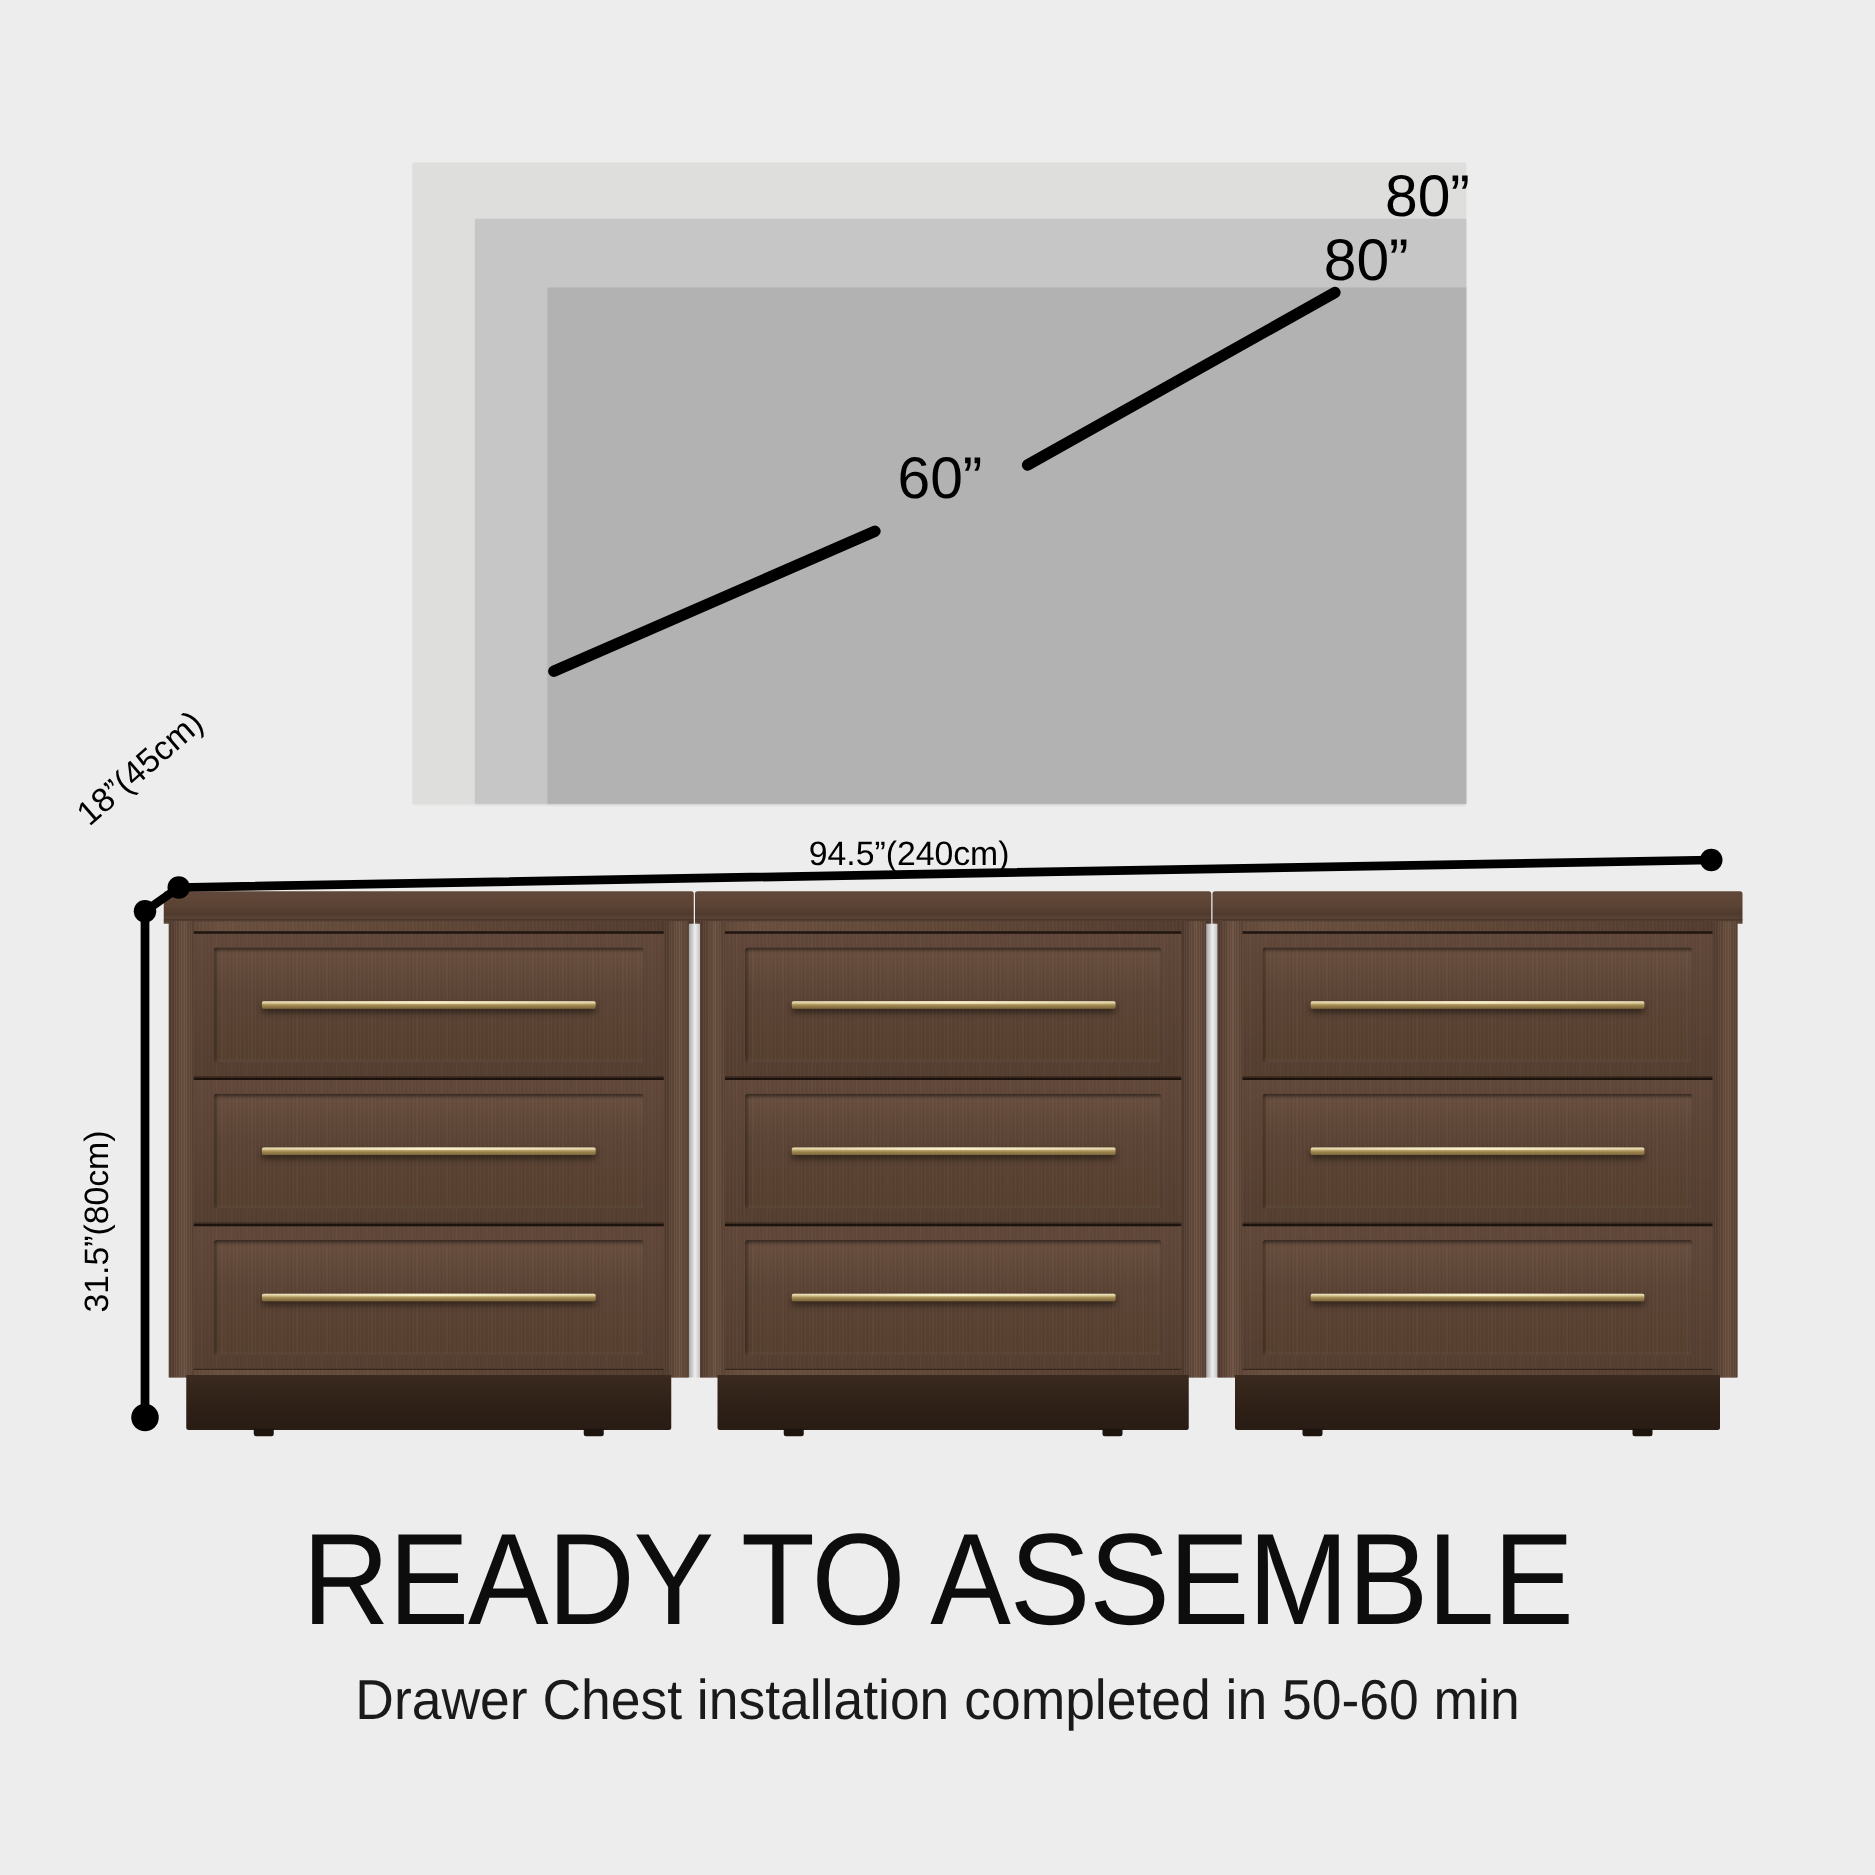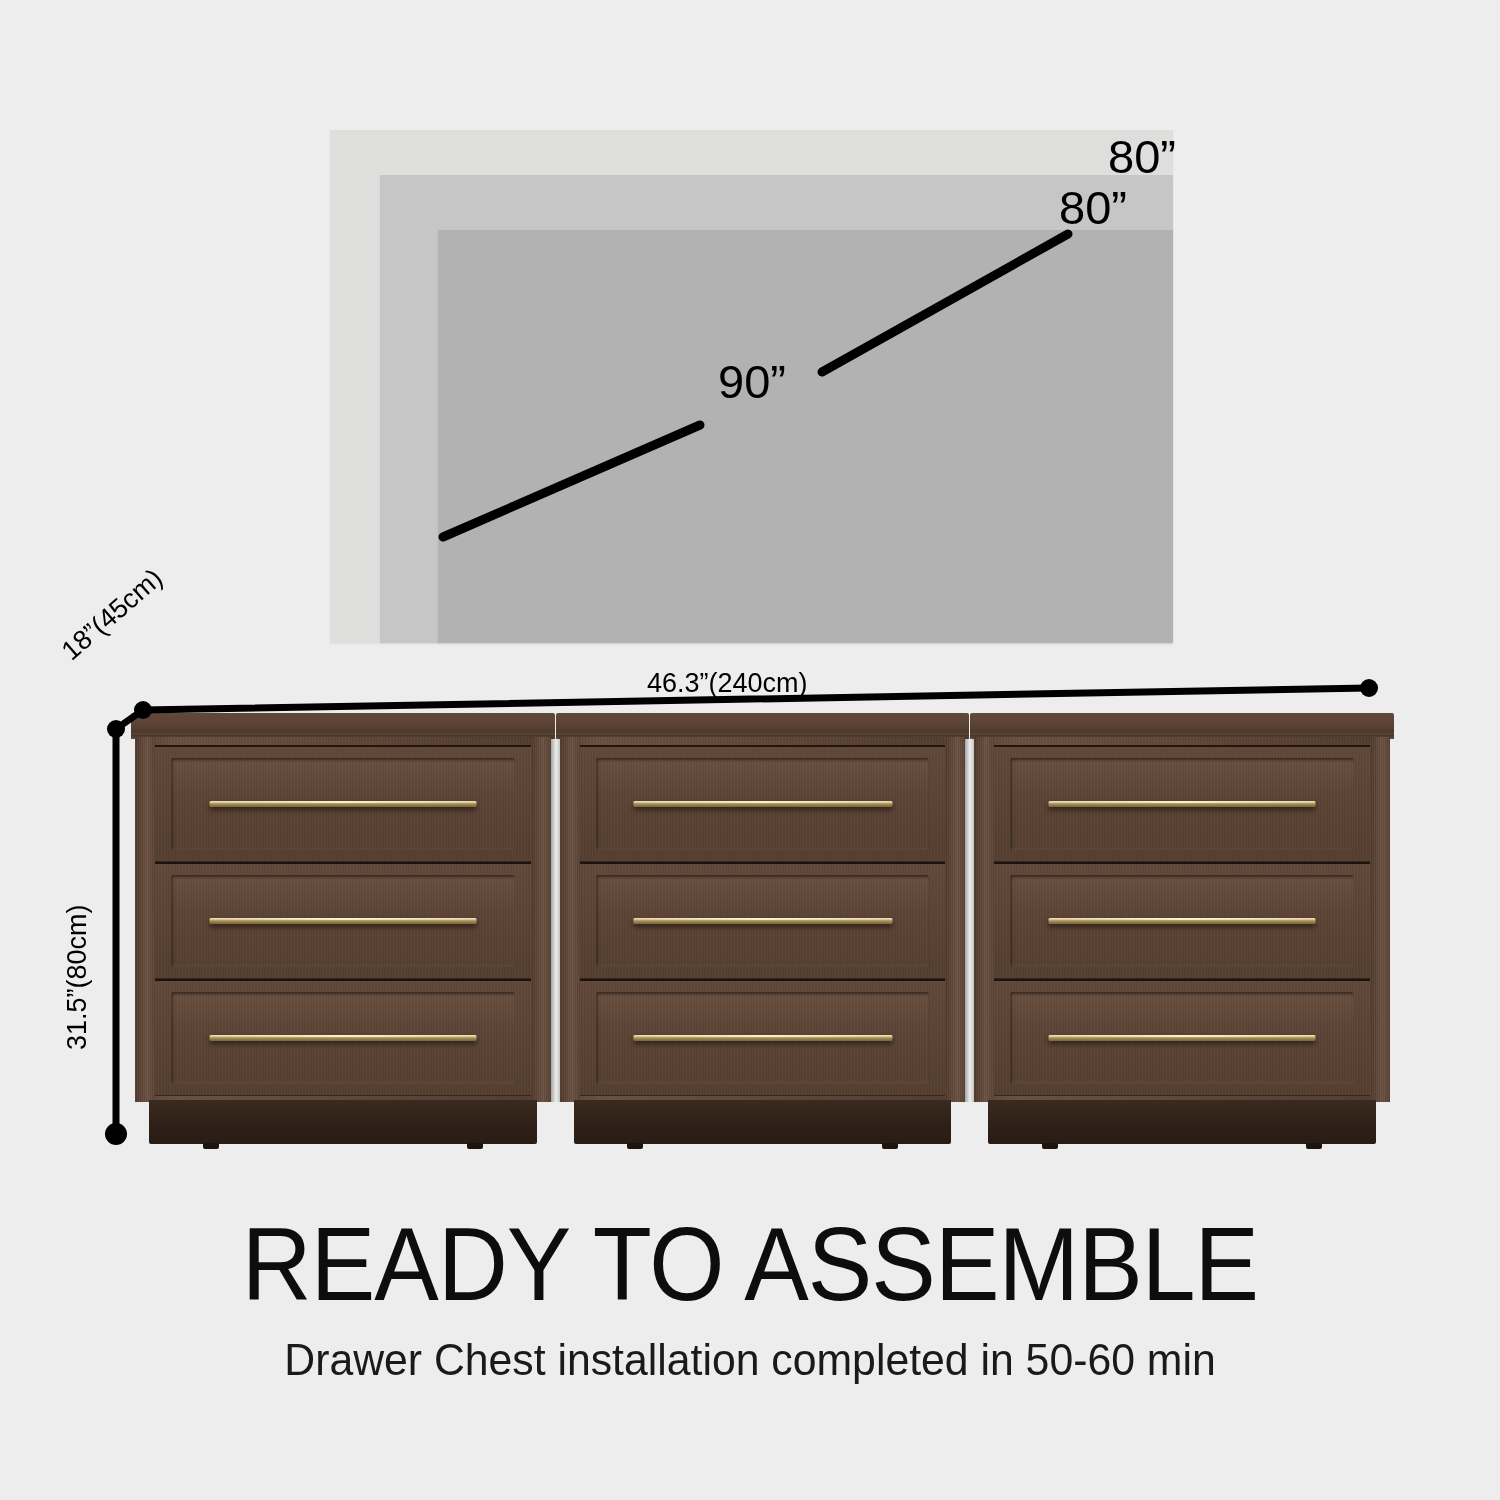--- a/index.html
+++ b/index.html
@@ -352,21 +352,21 @@
     <div class="tv-rect" id="tv-rect-inner"></div>
 
     <svg id="tv-diagonal-svg" viewBox="0 0 843 513">
 
       <line x1="113" y1="407" x2="370" y2="295" stroke="#000" stroke-width="9" stroke-linecap="round"></line>
       <line x1="492" y1="242" x2="738" y2="104" stroke="#000" stroke-width="9" stroke-linecap="round"></line>
     </svg>
 
     <div class="tv-dim-label" id="tv-label-80">80”</div>
     <div class="tv-dim-label" id="tv-label-70">80”</div>
-    <div class="tv-dim-label" id="tv-label-60">90”</div>
+    <div class="tv-dim-label" id="tv-label-60">60”</div>
   </div>
 
   <div id="dresser-section">
 
     <div id="dresser-wrap">
 
       <div class="unit" style="left:0px; width:424px;">
         <div class="unit-top"></div>
         <div class="unit-body">
           <div class="stile stile-l"></div>
@@ -456,21 +456,21 @@
       <circle cx="143" cy="710" r="9" fill="#000"></circle>
       <circle cx="1369" cy="688" r="9" fill="#000"></circle>
 
       <line x1="116" y1="729" x2="143" y2="710" stroke="#000" stroke-width="7" stroke-linecap="round"></line>
       <circle cx="116" cy="729" r="9" fill="#000"></circle>
 
       <line x1="116" y1="729" x2="116" y2="1134" stroke="#000" stroke-width="7" stroke-linecap="round"></line>
       <circle cx="116" cy="1134" r="11" fill="#000"></circle>
     </svg>
 
-    <div class="dim-label" id="dim-width-label">46.3”(240cm)</div>
+    <div class="dim-label" id="dim-width-label">94.5”(240cm)</div>
 
     <div class="dim-label" id="dim-depth-label">18”(45cm)</div>
 
     <div class="dim-label" id="dim-height-label">31.5”(80cm)</div>
   </div>
 
   <div id="headline">READY TO ASSEMBLE</div>
 
   <div id="subheadline">Drawer Chest installation completed in 50-60 min</div>
 

